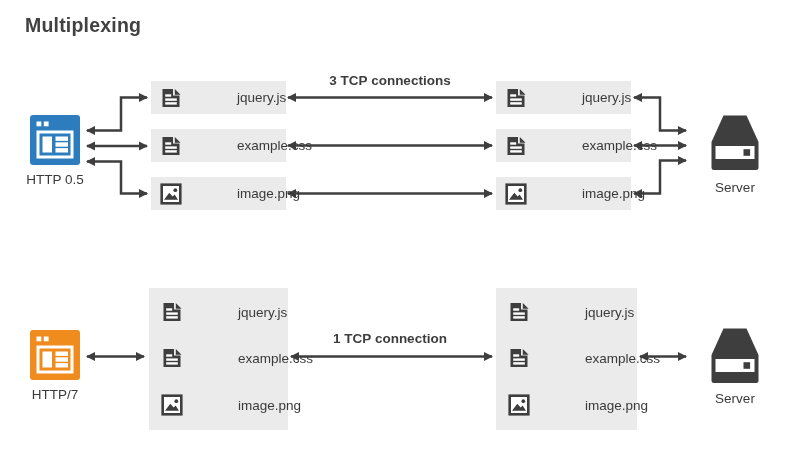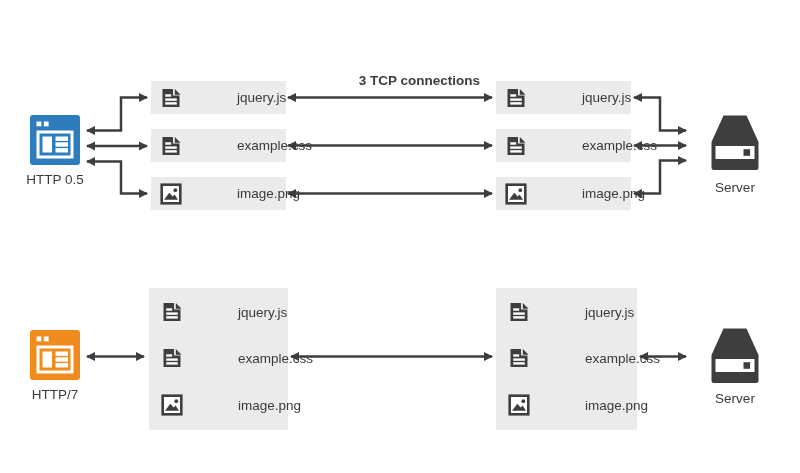--- a/index.html
+++ b/index.html
@@ -20,21 +20,21 @@
   .chiplabel{font-size:13.5px;color:#3a3a3a;white-space:nowrap;padding-left:44px;}
   .ic22{width:22px;height:22px;flex:0 0 22px;display:block;}
   .group{position:absolute;background:#ebebeb;}
   .grow{
     position:absolute;left:12px;height:26px;display:flex;align-items:center;gap:11px;
   }
   .caption{
     position:absolute;font-size:13.5px;color:#3a3a3a;text-align:center;white-space:nowrap;
   }
   .connlabel{
-    position:absolute;font-size:13.5px;font-weight:700;color:#3d3d3d;text-align:right;
+    position:absolute;font-size:13.5px;font-weight:700;color:#3d3d3d;text-align:center;
     white-space:nowrap;
   }
   .browser{position:absolute;width:50px;height:50px;display:block;}
   .server{position:absolute;width:50px;height:58px;display:block;}
 </style>
 </head>
 <body>
 
 <div id="canvas">
 
@@ -62,20 +62,21 @@
         <rect x="25.5" y="33.1" width="12.5" height="4.4" fill="#ffffff"></rect>
       </symbol>
       <symbol id="sym-server" viewBox="0 0 50 58">
         <path d="M13.5,1.5 H36.5 L48.5,28 V53.5 Q48.5,56 46,56 H4 Q1.5,56 1.5,53.5 V28 Z" fill="#3e3e3e"></path>
         <rect x="5.5" y="32" width="39" height="13" fill="#ffffff"></rect>
         <rect x="33.5" y="35.2" width="6.6" height="6.6" fill="#3e3e3e"></rect>
       </symbol>
     </defs>
   </svg>
 
+  <div id="title">Multiplexing</div>
 
   <svg id="connectors" viewBox="0 0 800 473">
     <defs>
       <marker id="ah" viewBox="0 0 10 10" refX="8.5" refY="5" markerWidth="10" markerHeight="10" markerUnits="userSpaceOnUse" orient="auto-start-reverse">
         <path d="M0.5,0.5 L9.5,5 L0.5,9.5 Z" fill="#3e3e3e"></path>
       </marker>
     </defs>
 
     <path class="conn" d="M87,130.5 H121 V97.5 H147" marker-start="url(#ah)" marker-end="url(#ah)"></path>
     <path class="conn" d="M87,146 H147" marker-start="url(#ah)" marker-end="url(#ah)"></path>
@@ -165,20 +166,21 @@
       <span class="chiplabel">example.css</span>
     </div>
     <div class="grow" style="top:104px">
       <svg class="ic22" viewBox="0 0 22 22">
           <use href="#sym-file-image"></use>
         </svg>
       <span class="chiplabel">image.png</span>
     </div>
   </div>
 
+  <div class="connlabel" style="left:300px;top:331px;width:180px">1 TCP connection</div>
 
   <div class="group" style="left:496px;top:288px;width:141px;height:142px">
     <div class="grow" style="top:11px">
       <svg class="ic22" viewBox="0 0 22 22">
           <use href="#sym-file-text"></use>
         </svg>
       <span class="chiplabel">jquery.js</span>
     </div>
     <div class="grow" style="top:57px">
       <svg class="ic22" viewBox="0 0 22 22">

